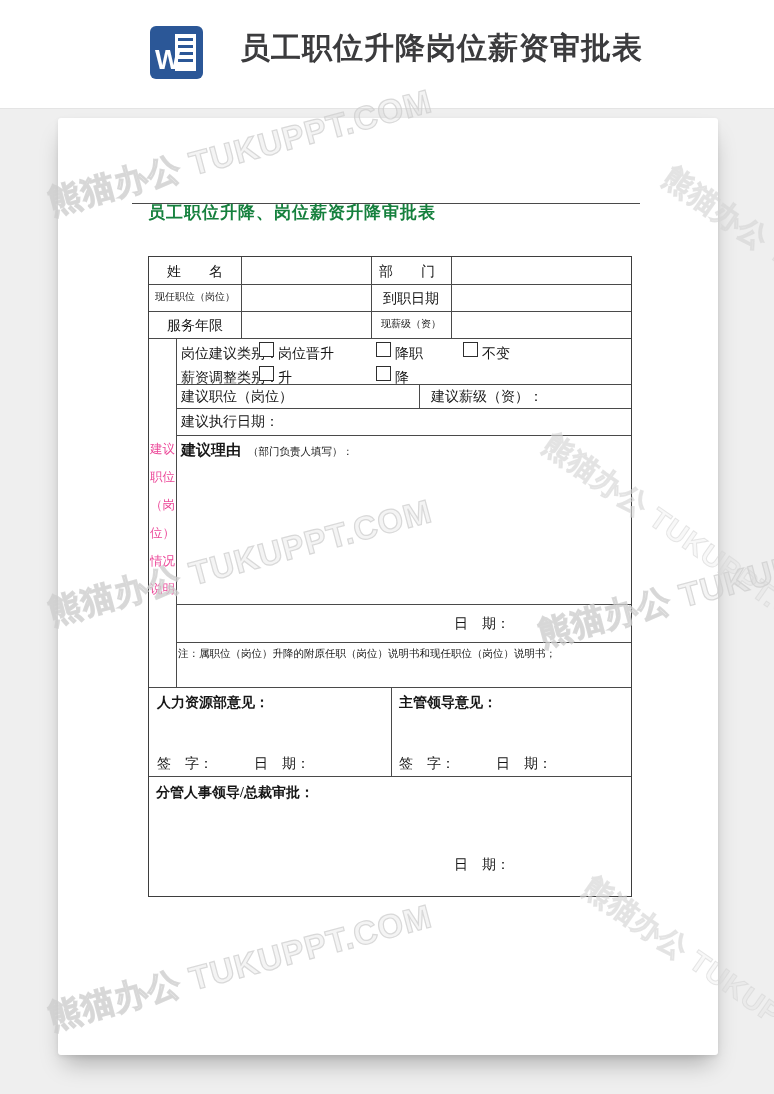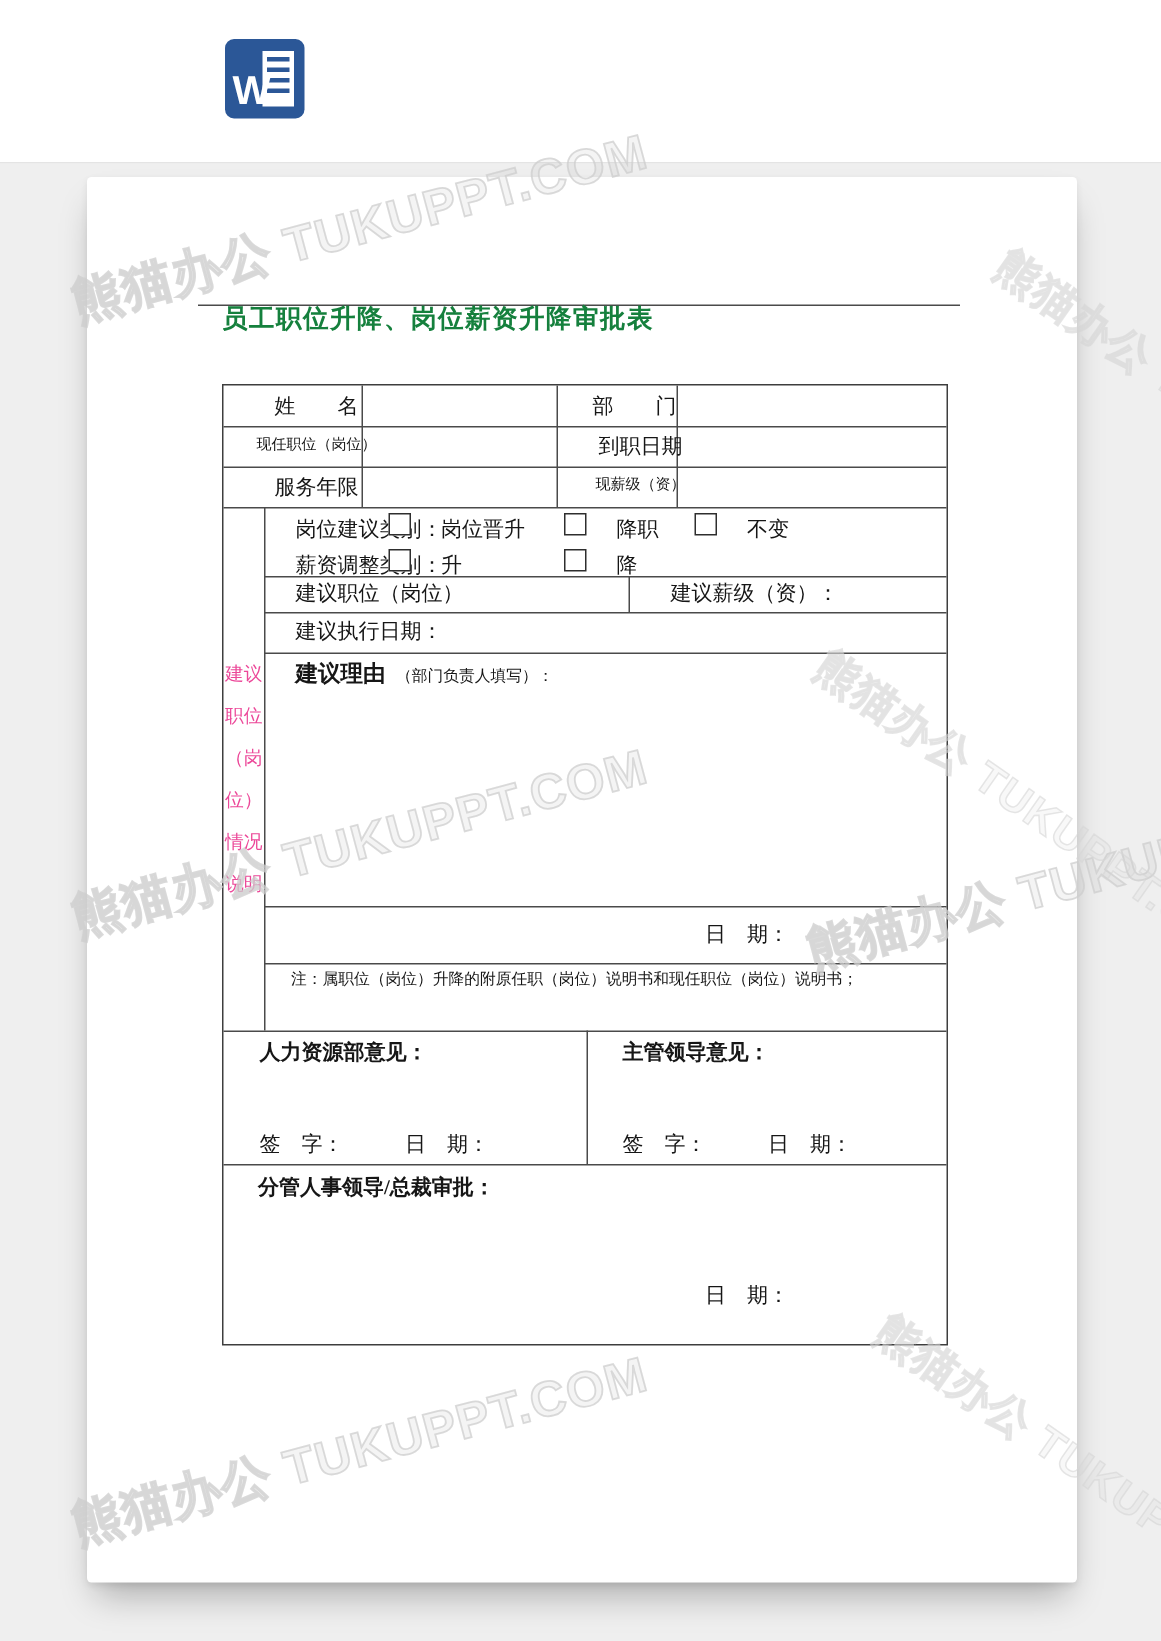--- a/index.html
+++ b/index.html
@@ -24,21 +24,21 @@
   .sheet{position:absolute;left:58px;top:118px;width:660px;height:937px;background:#ffffff;
          border-radius:3px;box-shadow:0 14px 22px -6px rgba(0,0,0,0.28),0 2px 5px rgba(0,0,0,0.08);}
   .topline{position:absolute;left:74px;top:85px;width:508px;height:1px;background:#4a4a4a;}
   .doctitle{position:absolute;left:90px;top:83px;width:482px;text-align:left;
             font-size:17px;font-weight:bold;color:#15803d;letter-spacing:1px;white-space:nowrap;}
   
   .tbl{position:absolute;left:90px;top:138px;width:482px;height:639px;
        border:1px solid #3e3e3e;}
   .hl{position:absolute;height:1px;background:#4a4a4a;}
   .vl{position:absolute;width:1px;background:#4a4a4a;}
-  .ti{position:absolute;font-size:14px;color:#161616;white-space:nowrap;line-height:1.25;margin-left:16px;}
+  .ti{position:absolute;font-size:14px;color:#161616;white-space:nowrap;line-height:1.25;}
   .tc{text-align:center;}
   .sm{font-size:10px;}
   .xs{font-size:10.5px;}
   .b{font-weight:bold;}
   .cb{position:absolute;width:13px;height:13px;border:1px solid #2e2e2e;background:#fff;}
   .uline{display:inline-block;width:80px;border-bottom:1px solid #2e2e2e;height:13px;
          vertical-align:baseline;}
   .vert{position:absolute;left:0;width:27px;text-align:center;font-size:12.5px;color:#ec4899;}
   
   .wm{position:absolute;white-space:nowrap;pointer-events:none;z-index:6;
@@ -57,20 +57,21 @@
   <div class="hdr">
     <div class="wicon">
       <div class="page">
           <i></i>
           <i></i>
           <i></i>
           <i></i>
         </div>
       <div class="wchar">W</div>
     </div>
+    <div class="htitle">员工职位升降岗位薪资审批表</div>
   </div>
 
   <div class="sheet">
     <div class="topline"></div>
     <div class="doctitle">员工职位升降、岗位薪资升降审批表</div>
 
     <div class="tbl">
 
       <div class="hl" style="left:0;top:27px;width:482px;"></div>
       <div class="hl" style="left:0;top:54px;width:482px;"></div>

